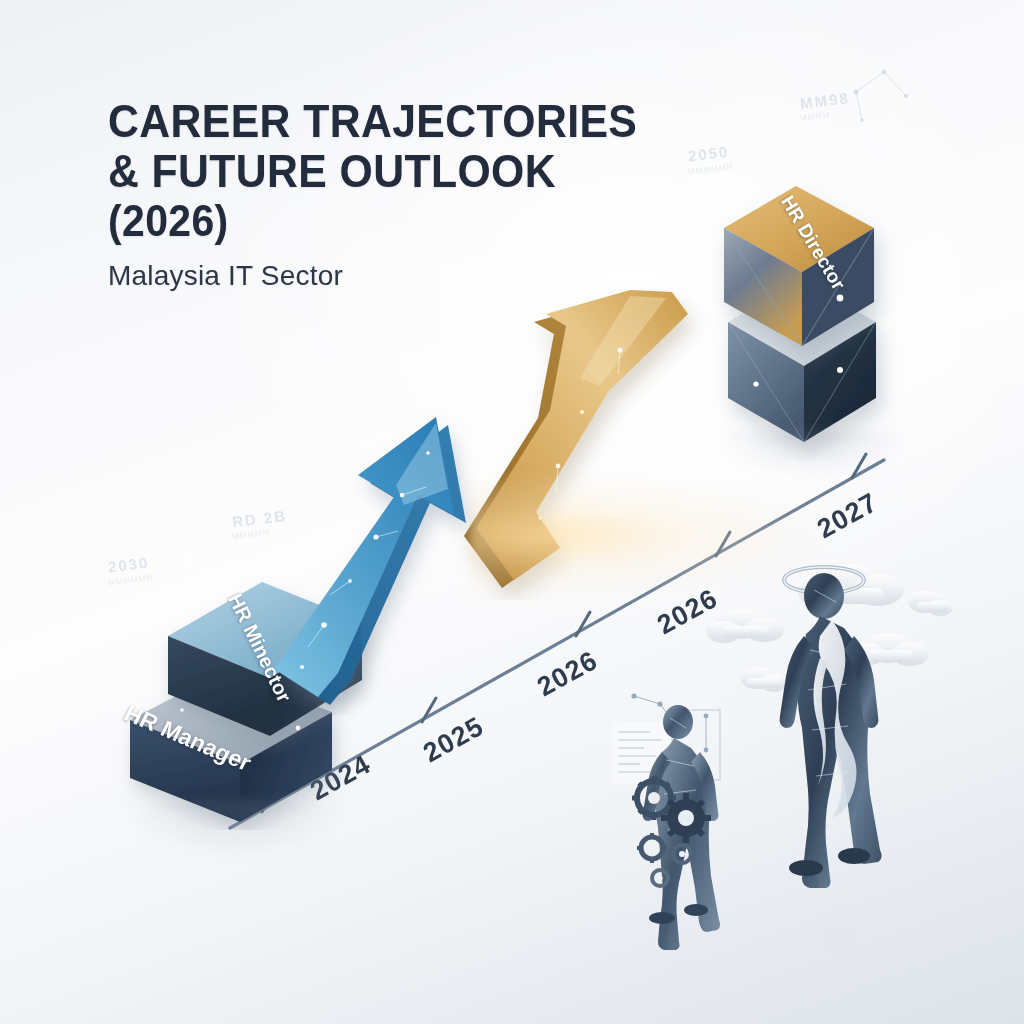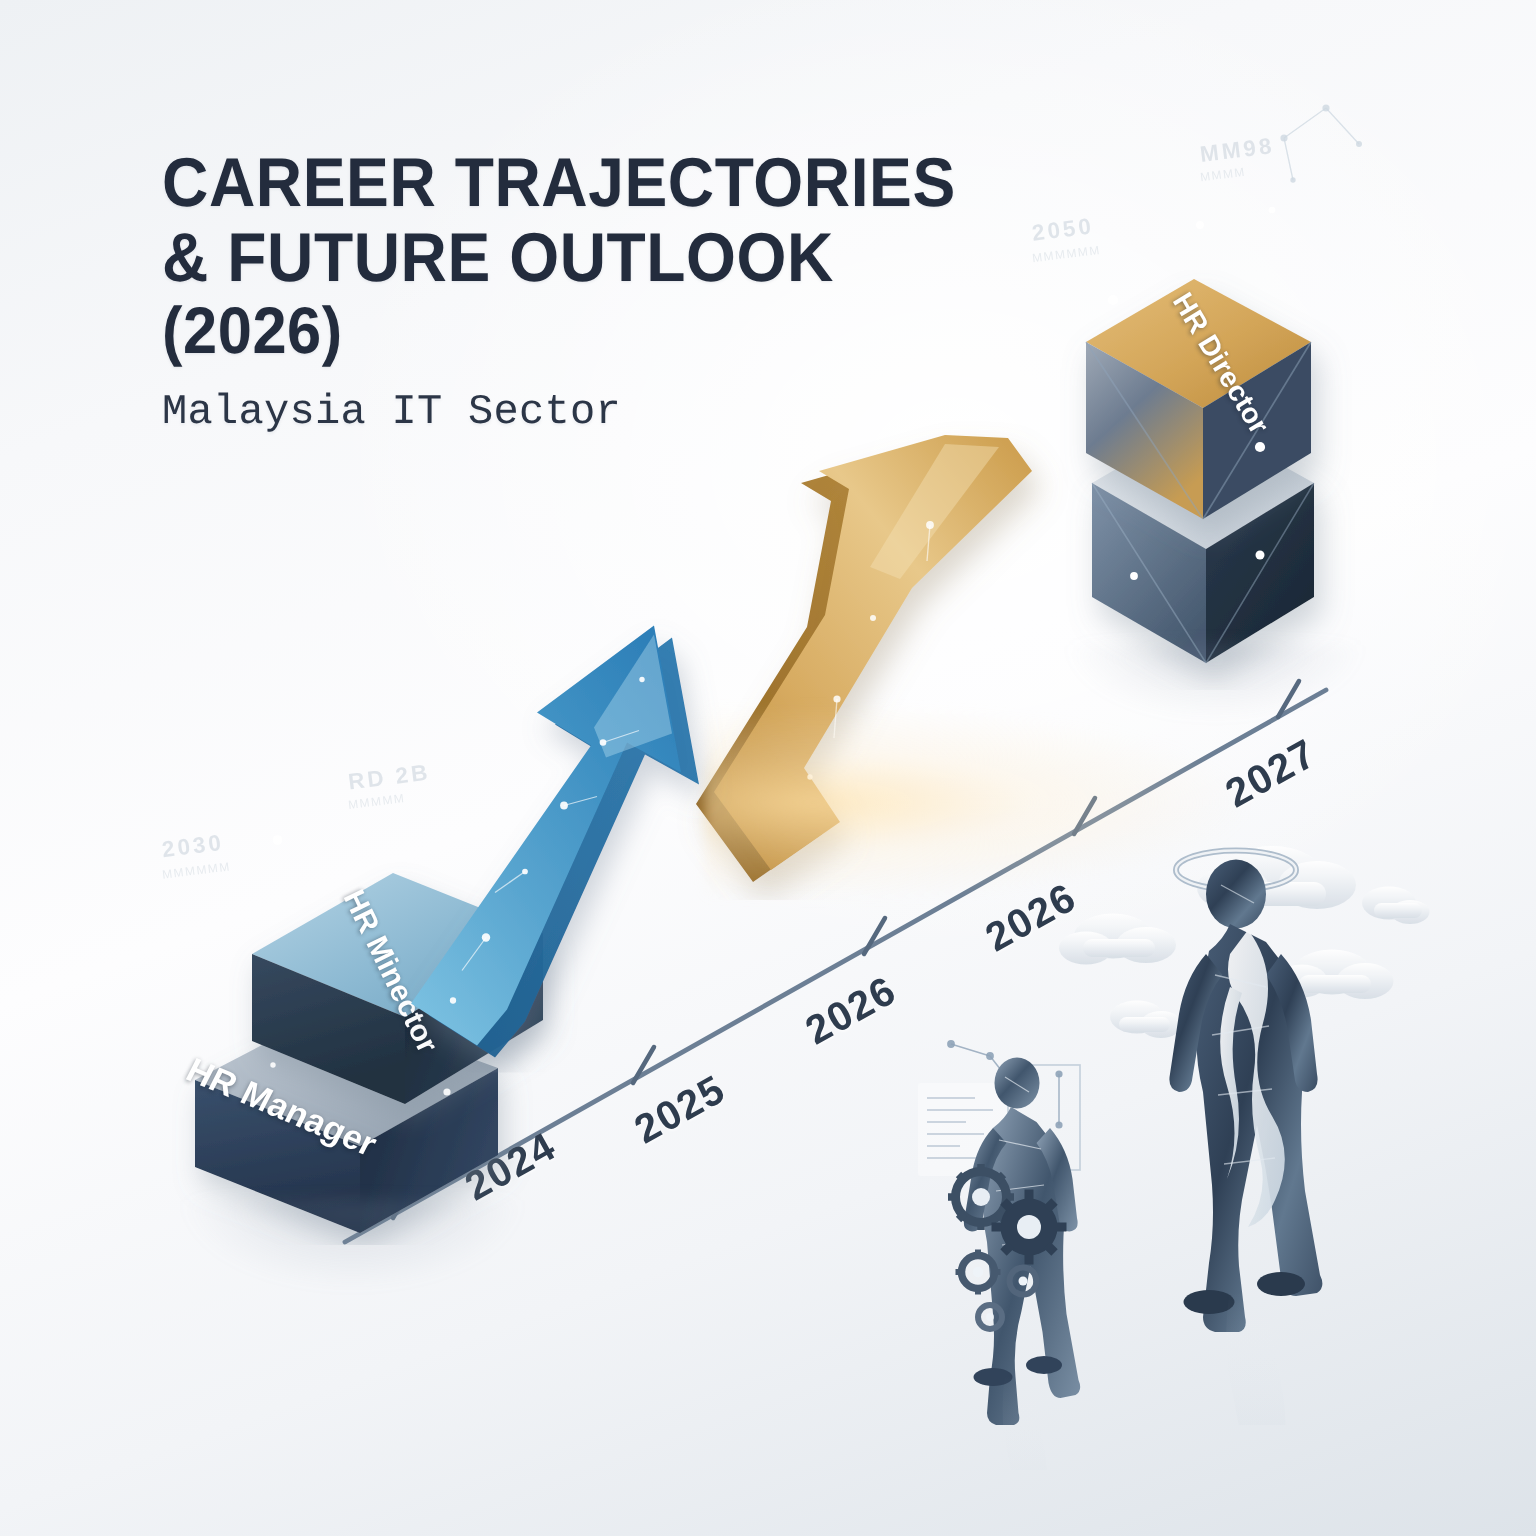--- a/index.html
+++ b/index.html
@@ -32,21 +32,20 @@
     text-shadow:0 1px 2px rgba(120,130,145,0.18);
   }
   .title-line.small{font-size:44px;}
   #subtitle{
     margin-top:14px;
     font-size:28px;
     color:#2c3647;
     letter-spacing:0.2px;
     white-space:nowrap;
     text-shadow:0 1px 2px rgba(130,140,155,0.12);
-    font-family:Liberation Mono, monospace;
   }
 
   
   .ghost-text{
     color:#c9d2db;
     font-size:15px;
     font-weight:bold;
     letter-spacing:2px;
     opacity:.55;
     white-space:nowrap;

